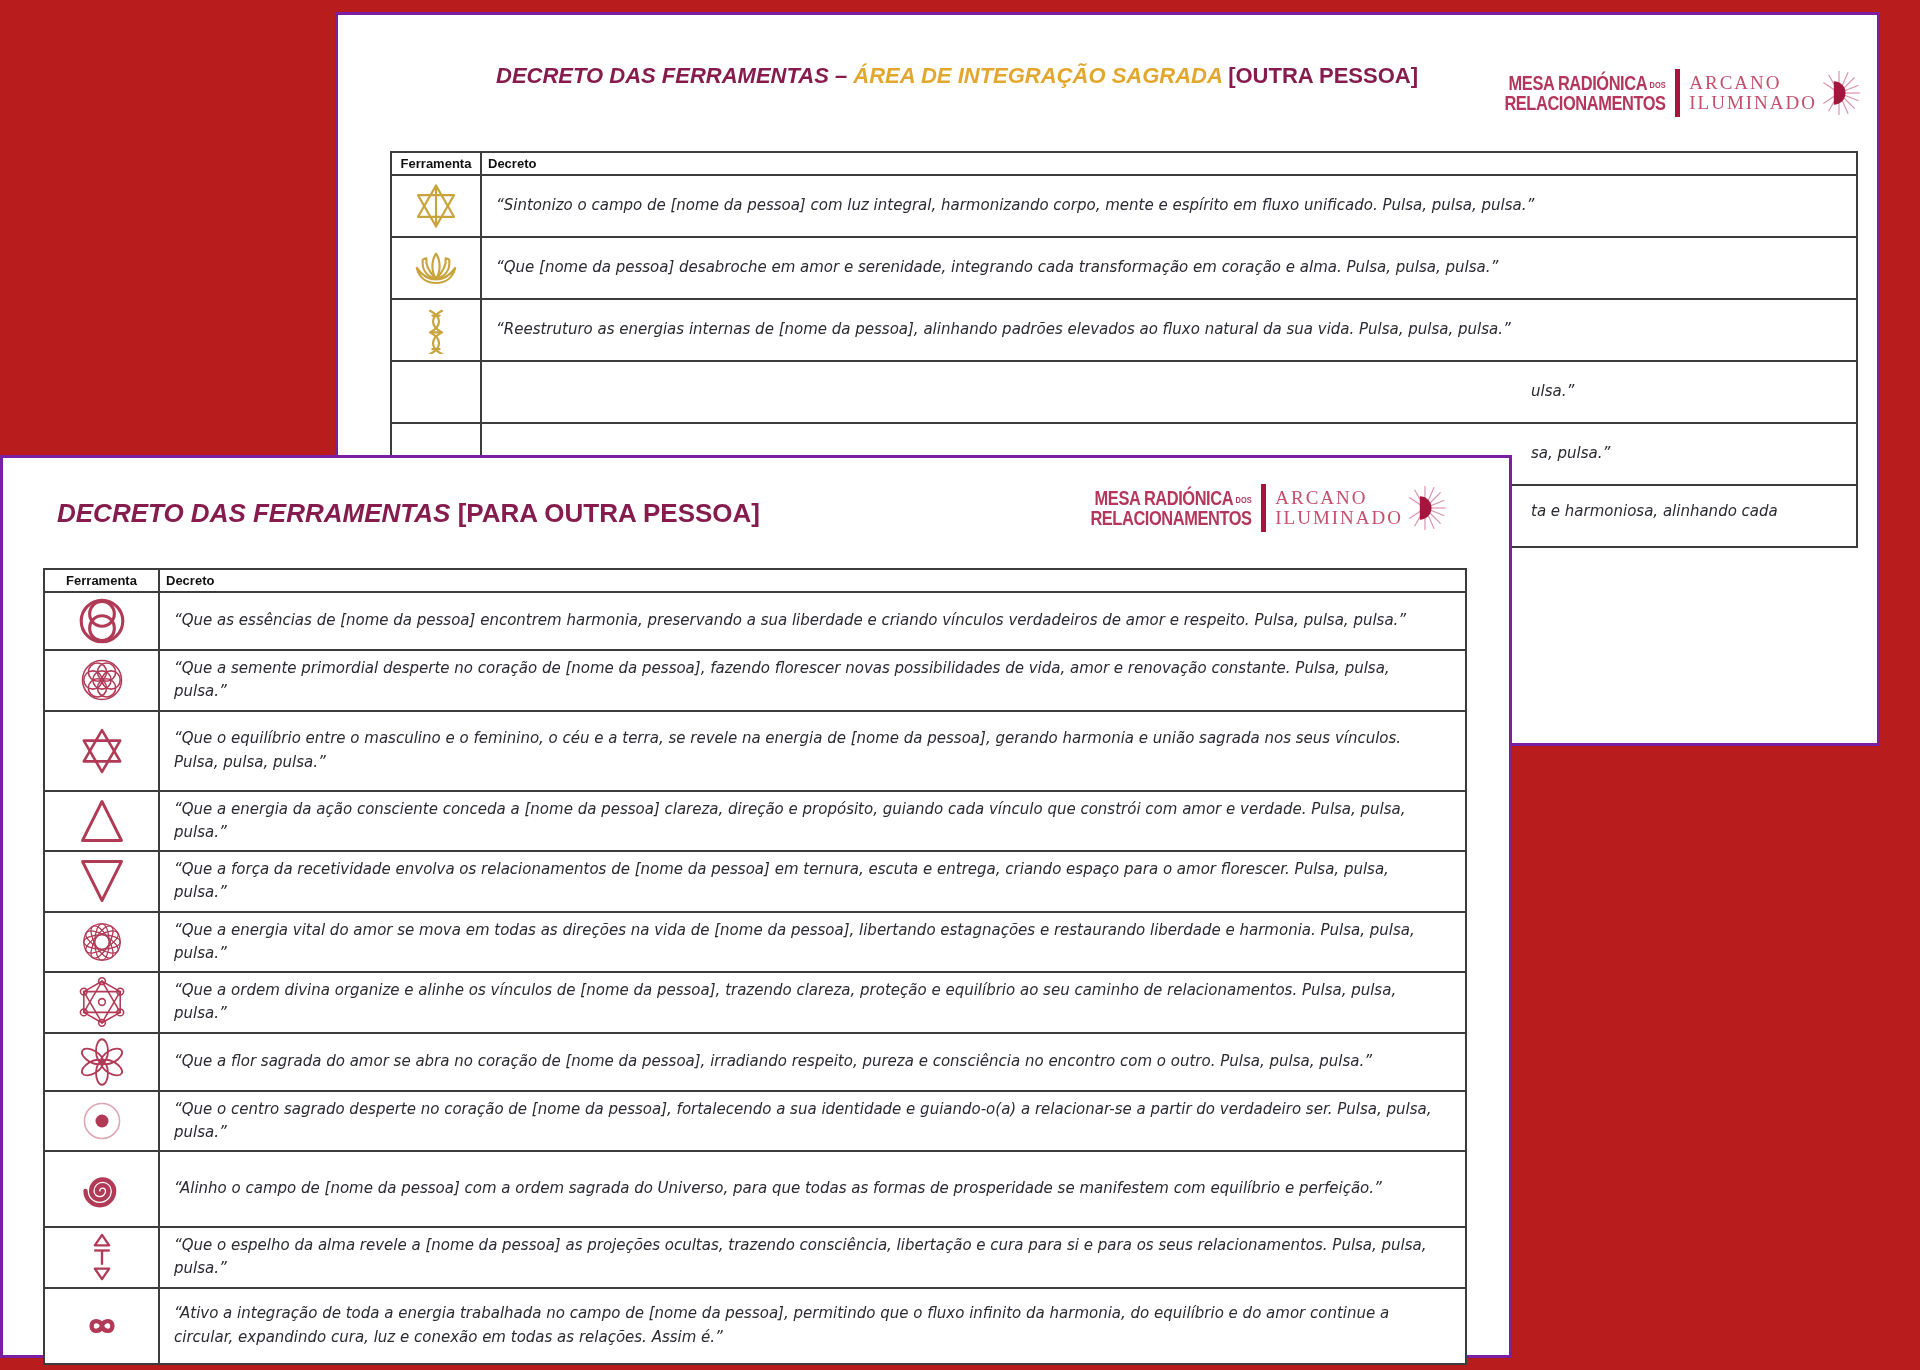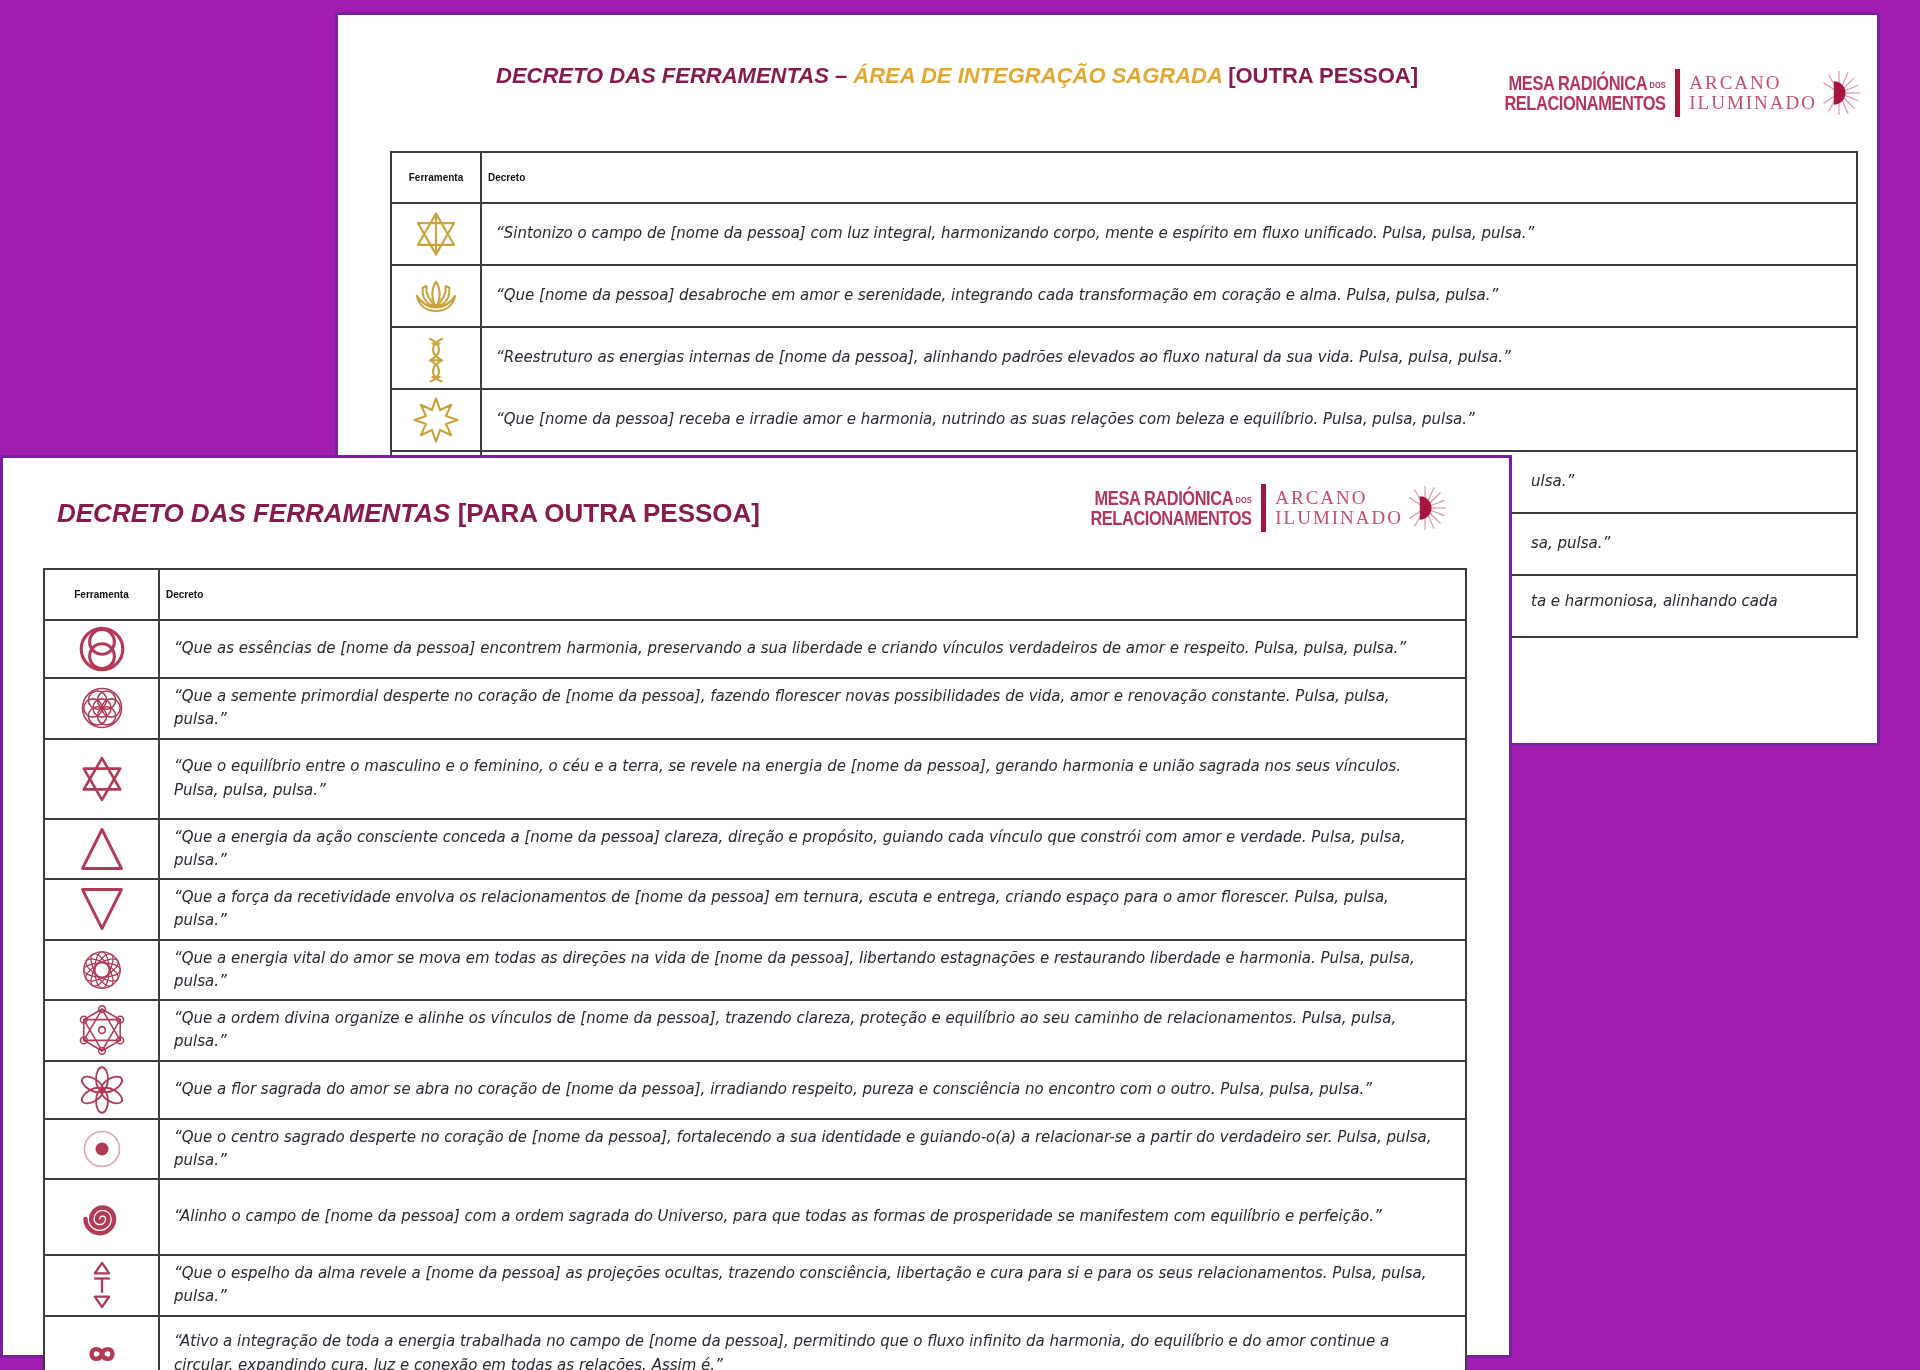--- a/index.html
+++ b/index.html
@@ -1,16 +1,16 @@
 <!DOCTYPE html>
 <html><head>
 <meta charset="utf-8">
 <style>
   html,body{margin:0;padding:0;background:#ffffff;}
-  .canvas{position:relative;width:1920px;height:1370px;background:#a21caf;overflow:hidden;
+  .canvas{position:relative;width:1920px;height:1370px;background:#b91c1c;overflow:hidden;
           font-family:"Liberation Sans",sans-serif;}
   .page{position:absolute;background:#ffffff;border:3px solid #7b1fa2;box-sizing:border-box;}
   .bg-page{left:335px;top:12px;width:1545px;height:734px;z-index:1;}
   .fg-page{left:0;top:455px;width:1512px;height:903px;z-index:2;}
 
   
   .doc-title{position:absolute;white-space:nowrap;}
   .bg-title{left:158px;top:48px;font-size:22px;}
   .fg-title{left:54px;top:40px;font-size:26px;}
   .t-main{font-weight:bold;font-style:italic;color:#861c4e;}
@@ -29,21 +29,21 @@
   .logo-bar{width:5px;height:48px;background:#a5163f;margin:0 9px 0 10px;}
   .logo-right{font-family:"Liberation Serif",serif;color:#c64e6d;letter-spacing:2px;
               font-size:19px;line-height:1.05;font-weight:500;}
   .logo-burst{margin-left:-4px;}
 
   
   table.decree{border-collapse:collapse;table-layout:fixed;position:absolute;background:#fff;}
   .bg-table{left:52px;top:136px;width:1468px;}
   .fg-table{left:40px;top:110px;width:1424px;}
   table.decree th, table.decree td{border:2px solid #3c3c3c;box-sizing:border-box;}
-  table.decree th{font-size:10px;font-weight:bold;color:#111;padding:19px 6px;height:22px;}
+  table.decree th{font-size:13px;font-weight:bold;color:#111;padding:3px 6px;height:22px;}
   th.h-tool{width:90px;text-align:center;}
   .fg-table th.h-tool{width:115px;}
   th.h-decree{text-align:left;padding-left:12px;}
   td.cell-icon{text-align:center;vertical-align:middle;}
   .bg-table td.cell-icon{color:#c9a43d;}
   .fg-table td.cell-icon{color:#b13a56;}
   td.cell-icon svg{display:inline-block;vertical-align:middle;}
   .bg-table td.cell-icon svg{width:48px;height:48px;}
   .fg-table td.cell-icon svg{width:52px;height:52px;}
   td.cell-text{font-family:"DejaVu Sans",sans-serif;font-style:italic;font-weight:500;
@@ -121,26 +121,20 @@
             <td class="cell-icon"><svg viewBox="0 0 40 40" fill="none" stroke="currentColor" stroke-width="1.8" stroke-linejoin="round" stroke-linecap="round">
                 <path d="M15 4 C25 9 25 17 15 22 C25 27 25 35 15 40"></path>
                 <path d="M25 4 C15 9 15 17 25 22 C15 27 15 35 25 40"></path>
                 <line x1="17" y1="8" x2="23" y2="8"></line>
                 <line x1="17" y1="22" x2="23" y2="22"></line>
                 <line x1="17" y1="36" x2="23" y2="36"></line>
               </svg></td>
             <td class="cell-text">“Reestruturo as energias internas de [nome da pessoa], alinhando padrões elevados ao fluxo natural da sua vida. Pulsa, pulsa, pulsa.”</td>
           </tr>
           <tr style="height: 62px;">
-            <td class="cell-icon"><svg viewBox="0 0 40 40" fill="none" stroke="currentColor" stroke-width="1.8" stroke-linejoin="round" stroke-linecap="round">
-                <polygon points="38,20 28.3,23.4 32.7,32.7 23.4,28.3 20,38 16.6,28.3 7.3,32.7 11.7,23.4 2,20 11.7,16.6 7.3,7.3 16.6,11.7 20,2 23.4,11.7 32.7,7.3 28.3,16.6"></polygon>
-              </svg></td>
-            <td class="cell-text">“Que [nome da pessoa] receba e irradie amor e harmonia, nutrindo as suas relações com beleza e equilíbrio. Pulsa, pulsa, pulsa.”</td>
-          </tr>
-          <tr style="height: 62px;">
             <td class="cell-icon"></td>
             <td class="cell-text frag">ulsa.”</td>
           </tr>
           <tr style="height: 62px;">
             <td class="cell-icon"></td>
             <td class="cell-text frag">sa, pulsa.”</td>
           </tr>
           <tr style="height: 62px;">
             <td class="cell-icon"></td>
             <td class="cell-text frag topalign">ta e harmoniosa, alinhando cada</td>

